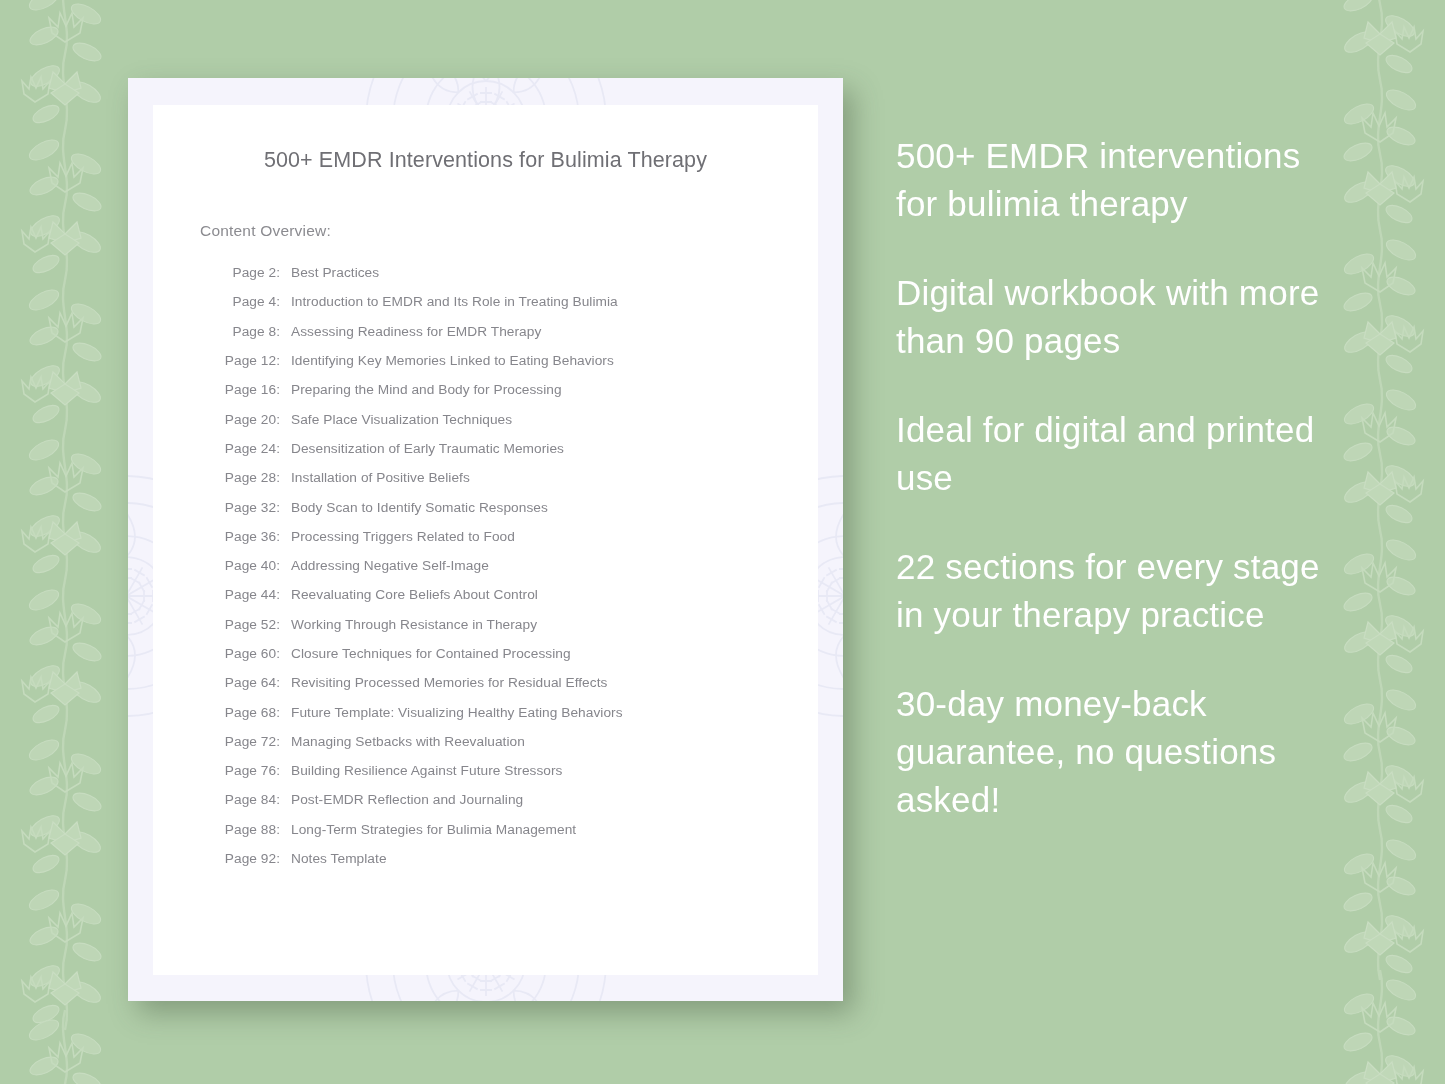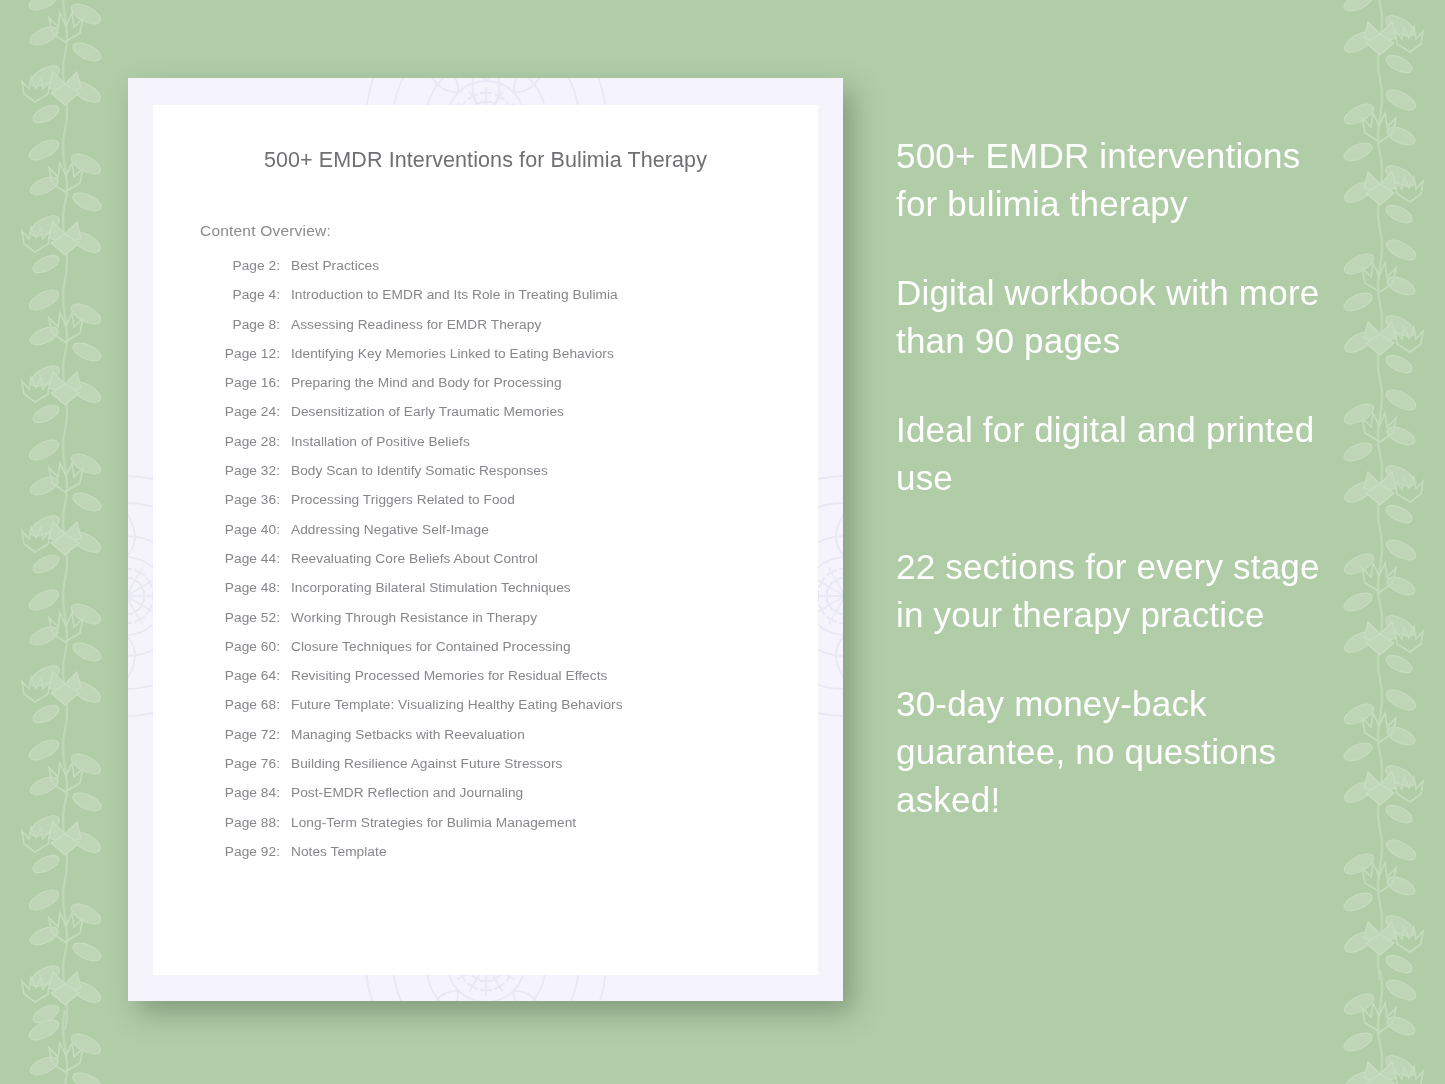--- a/index.html
+++ b/index.html
@@ -71,21 +71,21 @@
     letter-spacing:.2px;
   }
 
   .toc {
     margin-top:18px;
     padding-left:69px;
     list-style:none;
   }
   .toc-row {
     display:flex;
-    align-items:flex-start;
+    align-items:center;
     height:29.3px;
     font-size:13.7px;
     color:#86868c;
     letter-spacing:.05px;
     white-space:nowrap;
   }
   .toc-page {
     flex:0 0 auto;
     width:60px;
     text-align:right;
@@ -312,20 +312,24 @@
           </li>
           <li class="toc-row">
             <span class="toc-page">Page 12:</span>
             <span class="toc-label">Identifying Key Memories Linked to Eating Behaviors</span>
           </li>
           <li class="toc-row">
             <span class="toc-page">Page 16:</span>
             <span class="toc-label">Preparing the Mind and Body for Processing</span>
           </li>
           <li class="toc-row">
+            <span class="toc-page">Page 20:</span>
+            <span class="toc-label">Safe Place Visualization Techniques</span>
+          </li>
+          <li class="toc-row">
             <span class="toc-page">Page 24:</span>
             <span class="toc-label">Desensitization of Early Traumatic Memories</span>
           </li>
           <li class="toc-row">
             <span class="toc-page">Page 28:</span>
             <span class="toc-label">Installation of Positive Beliefs</span>
           </li>
           <li class="toc-row">
             <span class="toc-page">Page 32:</span>
             <span class="toc-label">Body Scan to Identify Somatic Responses</span>
@@ -334,24 +338,20 @@
             <span class="toc-page">Page 36:</span>
             <span class="toc-label">Processing Triggers Related to Food</span>
           </li>
           <li class="toc-row">
             <span class="toc-page">Page 40:</span>
             <span class="toc-label">Addressing Negative Self-Image</span>
           </li>
           <li class="toc-row">
             <span class="toc-page">Page 44:</span>
             <span class="toc-label">Reevaluating Core Beliefs About Control</span>
-          </li>
-          <li class="toc-row">
-            <span class="toc-page">Page 48:</span>
-            <span class="toc-label">Incorporating Bilateral Stimulation Techniques</span>
           </li>
           <li class="toc-row">
             <span class="toc-page">Page 52:</span>
             <span class="toc-label">Working Through Resistance in Therapy</span>
           </li>
           <li class="toc-row">
             <span class="toc-page">Page 60:</span>
             <span class="toc-label">Closure Techniques for Contained Processing</span>
           </li>
           <li class="toc-row">

